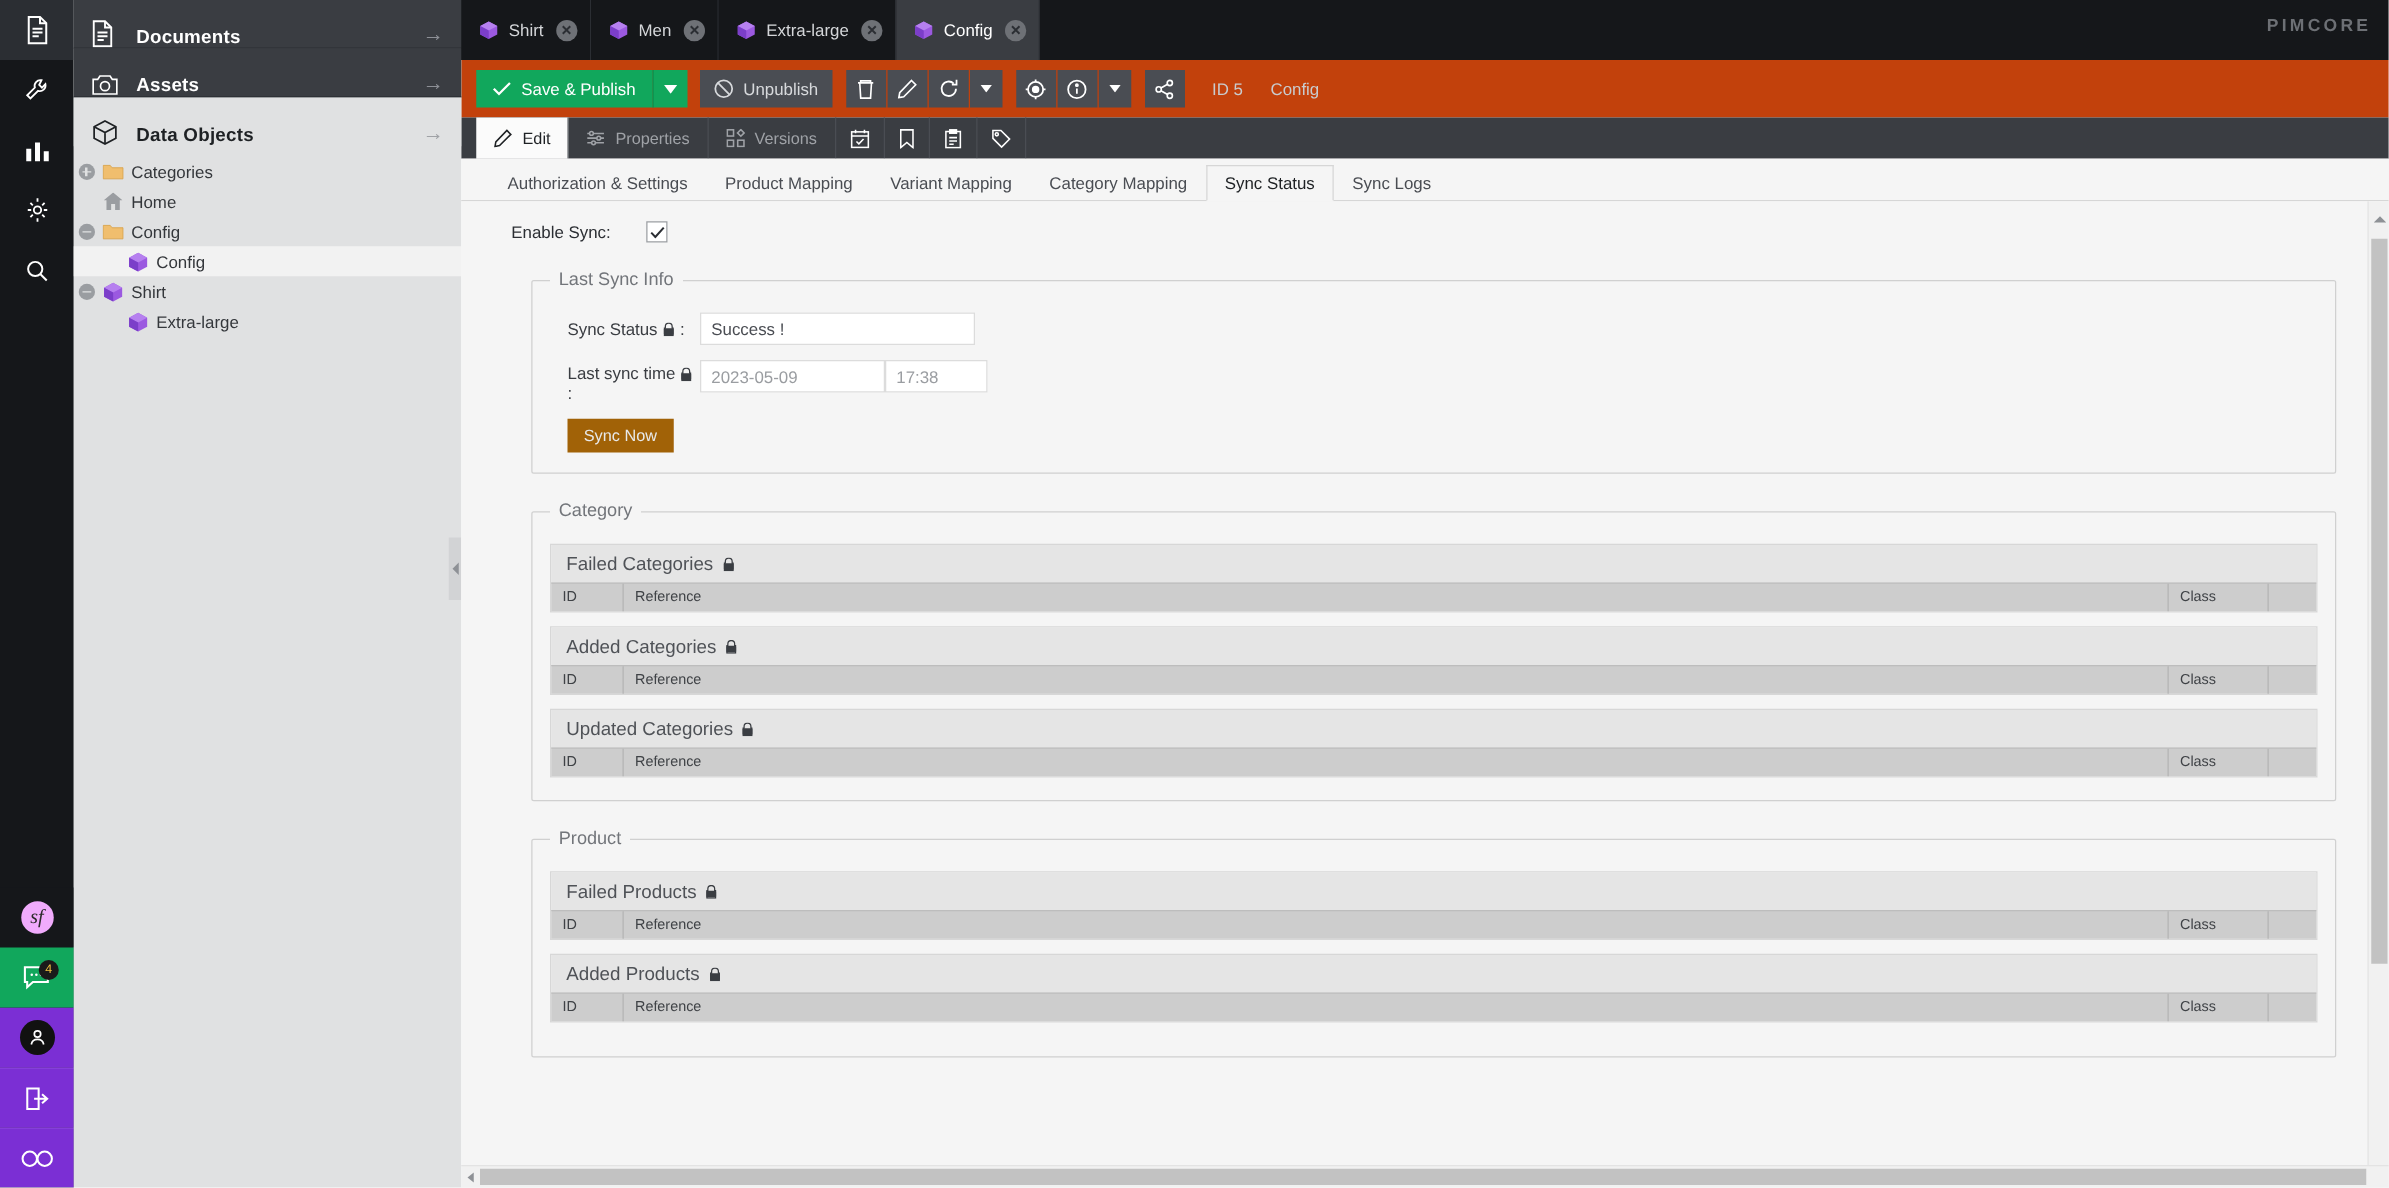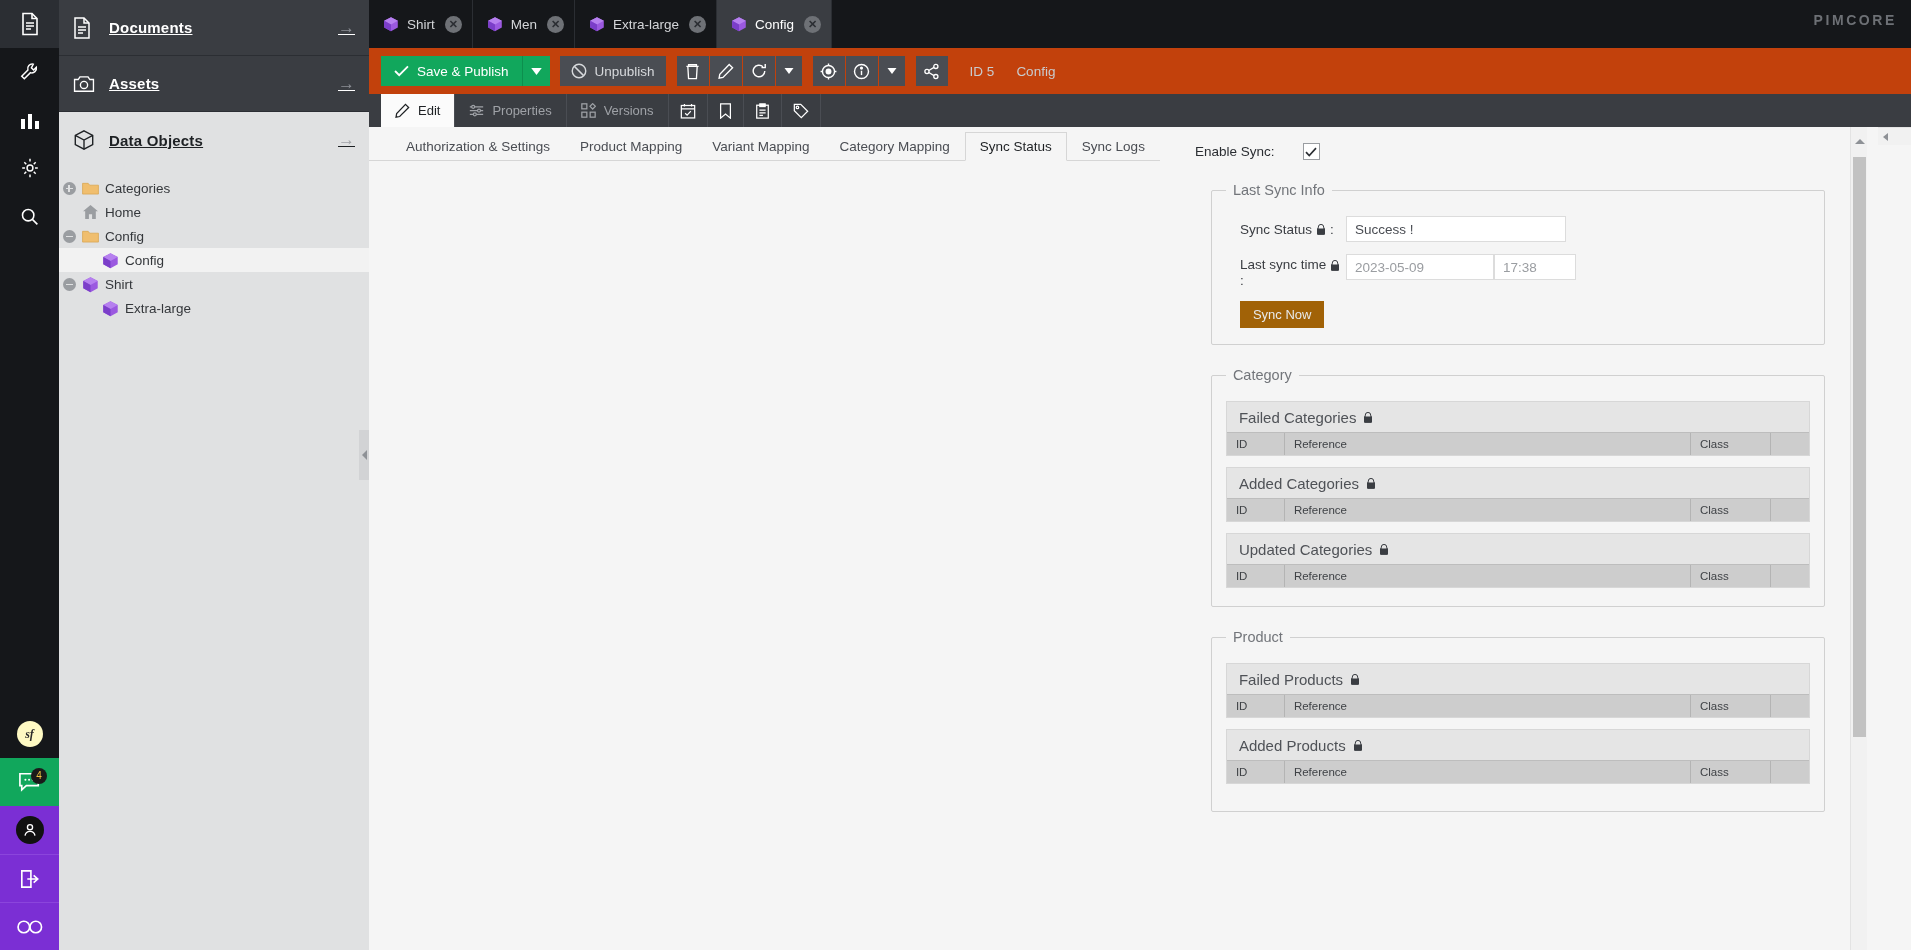--- a/index.html
+++ b/index.html
@@ -23,24 +23,24 @@
   }
   .rail-btn.active { background: #2b2e33; }
   .rail-spacer { flex: 1; }
   .rail-bottom { display: flex; flex-direction: column; }
   .rail-sf {
     width: 59px; height: 48px; display: flex;
     align-items: center; justify-content: center; background: #15171a;
   }
   .sf-circle {
     width: 26px; height: 26px; border-radius: 50%;
-    background: #fef9c3; display: flex; align-items: center;
+    background: #f0abfc; display: flex; align-items: center;
     justify-content: center; color: #2b2b2b;
     font-family: "Liberation Serif", serif; font-style: italic;
-    font-weight: bold; font-size: 12px;
+    font-weight: normal; font-size: 16px;
   }
   .rail-chat {
     width: 59px; height: 48px; background: #11a75c;
     display: flex; align-items: center; justify-content: center;
     position: relative; cursor: pointer;
   }
   .chat-badge {
     position: absolute; top: 10px; right: 12px;
     background: #1a1a1a; color: #f0c040;
     font-size: 10px; border-radius: 9px;
@@ -66,25 +66,24 @@
     cursor: pointer; border-top: 1px solid #8b45dc;
   }
 
   
   .treepanel {
     width: 310px; height: 950px; background: #e0e1e2;
     flex-shrink: 0; display: flex; flex-direction: column;
     position: relative;
   }
   .tree-header {
-    height: 56px; background: #3a3d42; color: #fff;
-    display: flex; align-items: center; padding: 0 14px;
+    height: 39px; background: #3a3d42; color: #fff;
+    display: flex; align-items: flex-end; padding: 0 14px;
     font-size: 15px; font-weight: bold; cursor: pointer;
     border-bottom: 1px solid #2b2e33;
-    text-decoration: underline;
   }
   .tree-header .th-icon {
     width: 26px; display: flex; align-items: center; margin-right: 10px;
   }
   .tree-header .th-label { flex: 1; letter-spacing: .2px; }
   .tree-header .th-arrow { color: #8d9096; font-size: 17px; }
   .tree-header.light {
     background: #e0e1e2; color: #1e2124; border-bottom: none;
   }
   .tree-header.light .th-arrow { color: #a0a2a6; }
@@ -191,21 +190,21 @@
     display: flex; align-items: center; padding: 16px 14px;
     color: #9fa2a7; font-size: 13px; cursor: pointer;
     border-right: 1px solid #4a4d53; gap: 8px;
   }
   .itab.active { background: #fbfbfb; color: #1e2124; }
   .itab.icononly { padding: 0 11px; }
 
   
   .content {
     flex: 1; background: #f5f5f5; display: flex;
-    min-height: 0; position: relative; gap: 11px;
+    flex-direction: column; min-height: 0; position: relative;
   }
   .subtabs {
     height: 34px; background: #f5f5f5; display: flex;
     align-items: flex-end; padding-left: 22px; flex-shrink: 0;
     border-bottom: 1px solid #d6d6d6;
   }
   .stab {
     height: 29px; display: flex; align-items: center;
     padding: 0 14px; font-size: 13.5px; color: #4a4d53;
     cursor: pointer; border: 1px solid transparent;
@@ -213,21 +212,21 @@
   }
   .stab.active {
     background: #f5f5f5; border: 1px solid #d6d6d6;
     border-bottom: 1px solid #f5f5f5; color: #1e2124;
   }
 
   .scroll-area {
     flex: 1; position: relative; overflow: hidden;
     background: #f5f5f5; min-height: 0;
   }
-  .form-inner { padding: 16px 24px 0 24px; }
+  .form-inner { padding: 16px 24px 0 40px; }
 
   .field-row { display: flex; align-items: center; margin-bottom: 22px; }
   .field-label {
     font-size: 13.5px; color: #2b2e33; width: 108px;
   }
   .chkbox {
     width: 17px; height: 17px; border: 1px solid #9a9da1;
     background: #fff; display: flex; align-items: center;
     justify-content: center; cursor: pointer;
   }

